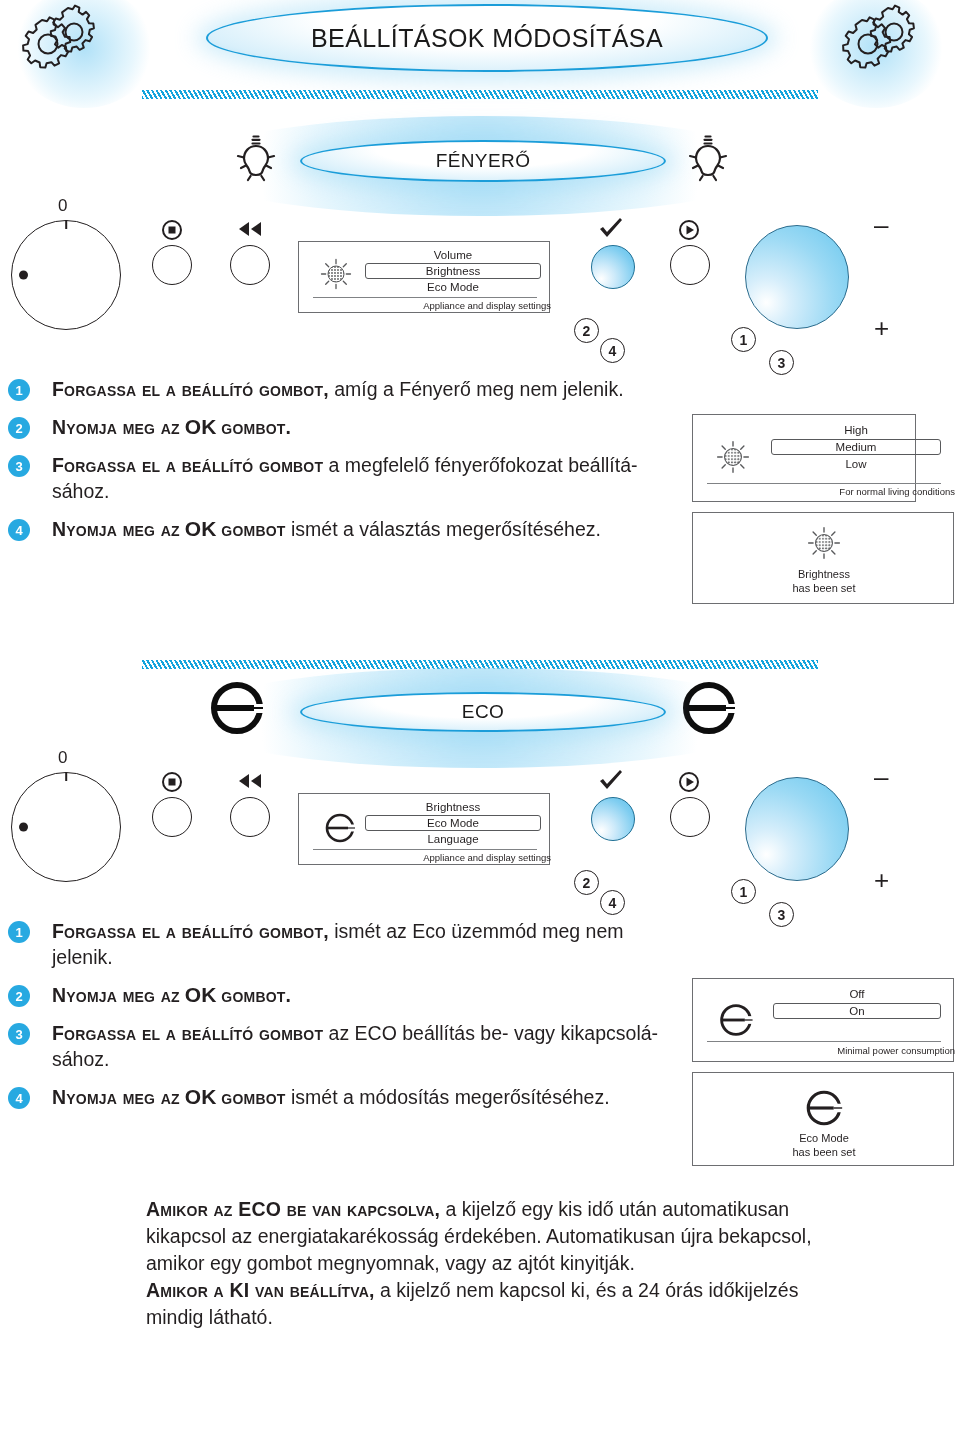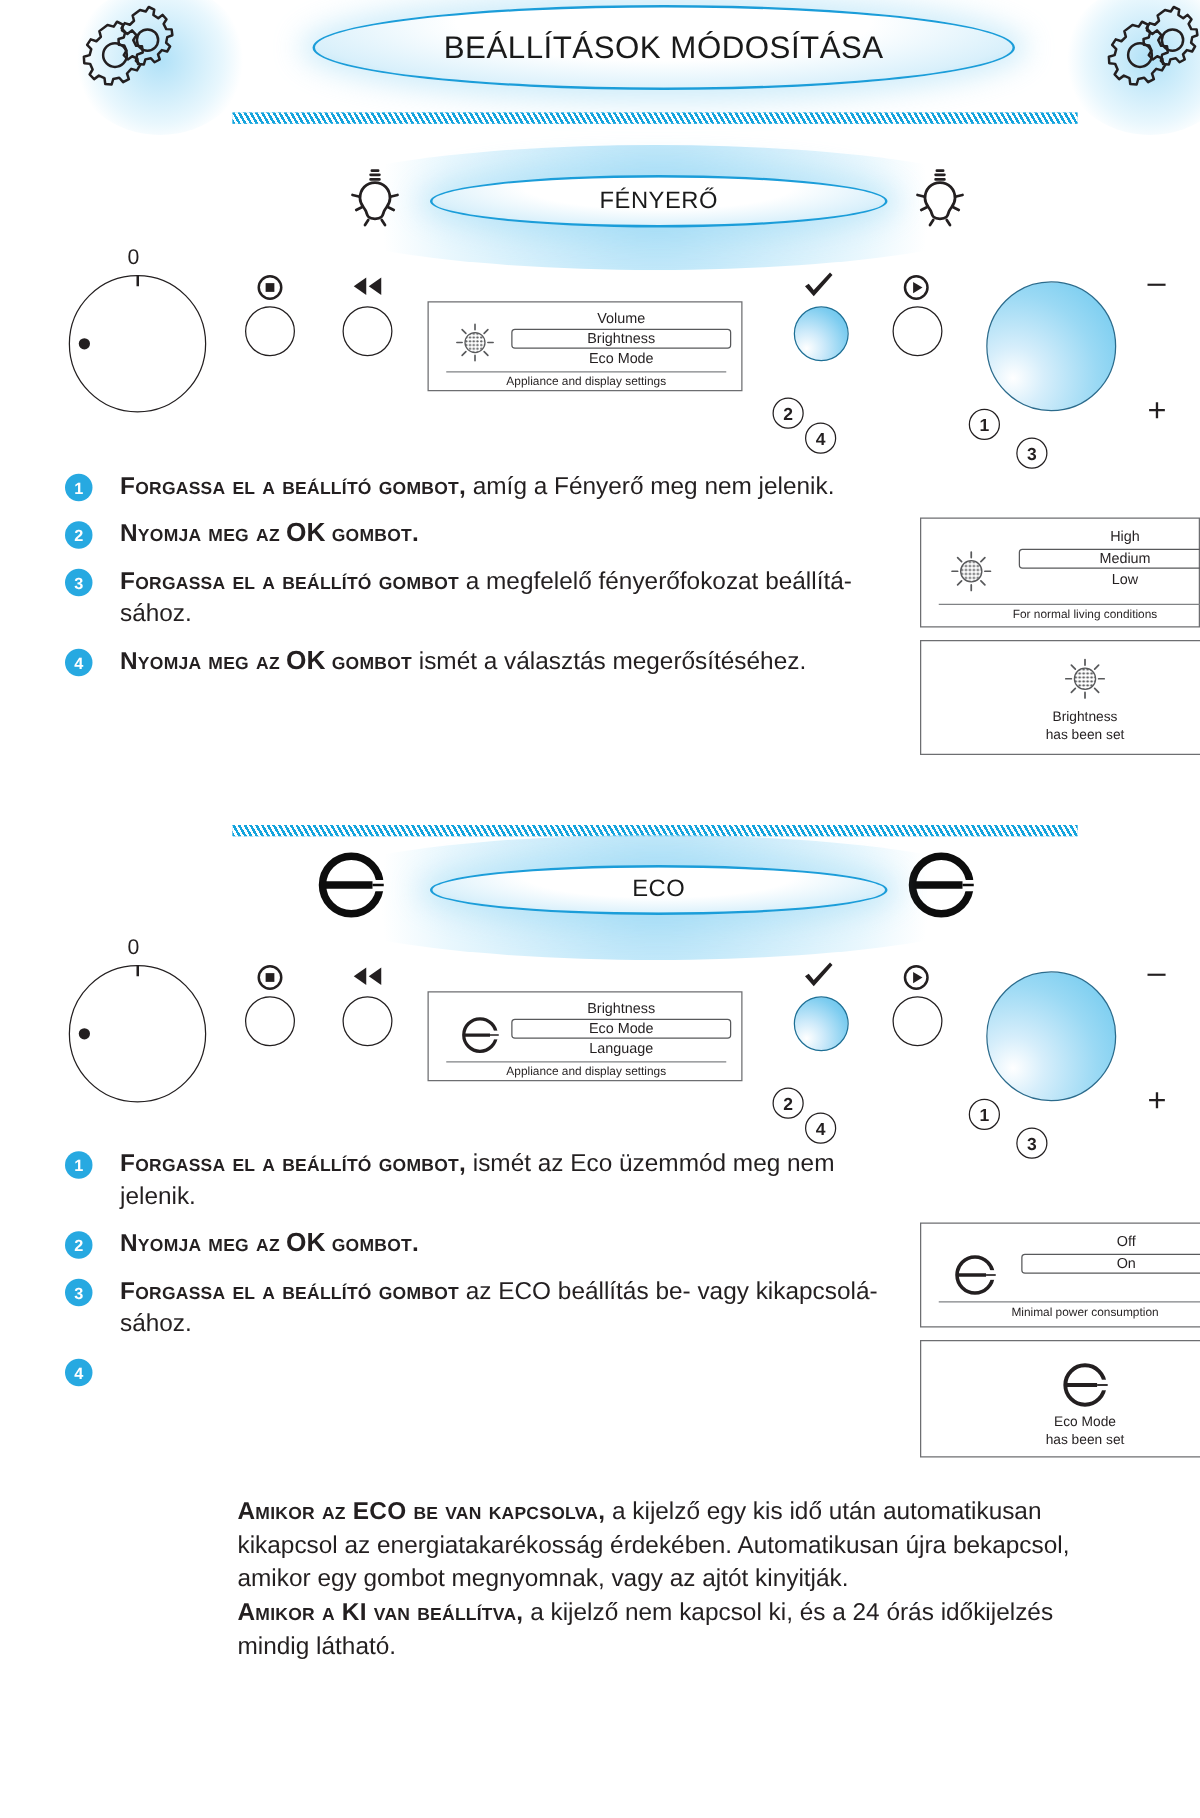--- a/index.html
+++ b/index.html
@@ -11,21 +11,20 @@
     width: 960px;
     height: 1454px;
     position: relative;
     font-family: "Liberation Sans", sans-serif;
     color: #231f20;
     overflow: hidden;
   }
   .page {
     position: absolute;
     inset: 0;
-    margin-left: 44px;
   }
 
   
   .abs { position: absolute; }
 
   
   .ellipse {
     position: absolute;
     border-radius: 50%;
     border: 2px solid #1b9dd9;
@@ -165,21 +164,21 @@
     font-size: 11.5px;
     line-height: 14px;
     color: #231f20;
     box-sizing: border-box;
   }
   .lcd-rule {
     height: 1px;
     background: #808285;
   }
   .lcd-foot {
-    text-align: center;
+    text-align: right;
     font-size: 9.5px;
     color: #231f20;
   }
   .lcd-centered-note {
     text-align: center;
     font-size: 11px;
     line-height: 14px;
     color: #231f20;
   }
 
@@ -551,20 +550,23 @@
 
     <div class="step" style="margin-bottom:12px;">
       <div class="badge">3</div>
       <div class="step-text">
         <span class="sc">Forgassa el a beállító gombot</span><span> az ECO beállítás be- vagy kikapcsolá-sához.</span>
       </div>
     </div>
 
     <div class="step">
       <div class="badge">4</div>
+      <div class="step-text">
+        <span class="sc">Nyomja meg az</span><span class="bigb" style="font-size:21px; margin:0 5px;">OK</span><span class="sc">gombot</span><span> ismét a módosítás megerősítéséhez.</span>
+      </div>
     </div>
   </div>
 
   <div class="lcd" style="left:692px; top:978px; width:262px; height:84px;">
     <div class="abs" style="left:22px; top:22px;">
       <svg width="42" height="38" viewBox="0 0 38 34">
         <circle cx="19" cy="17" r="13" fill="none" stroke="#231f20" stroke-width="2.6"></circle>
         <path d="M6 17 H32" stroke="#231f20" stroke-width="2.6"></path>
         <rect x="27" y="13.5" width="8" height="7" fill="#ffffff"></rect>
         <path d="M27 17 H34" stroke="#231f20" stroke-width="1.2"></path>

